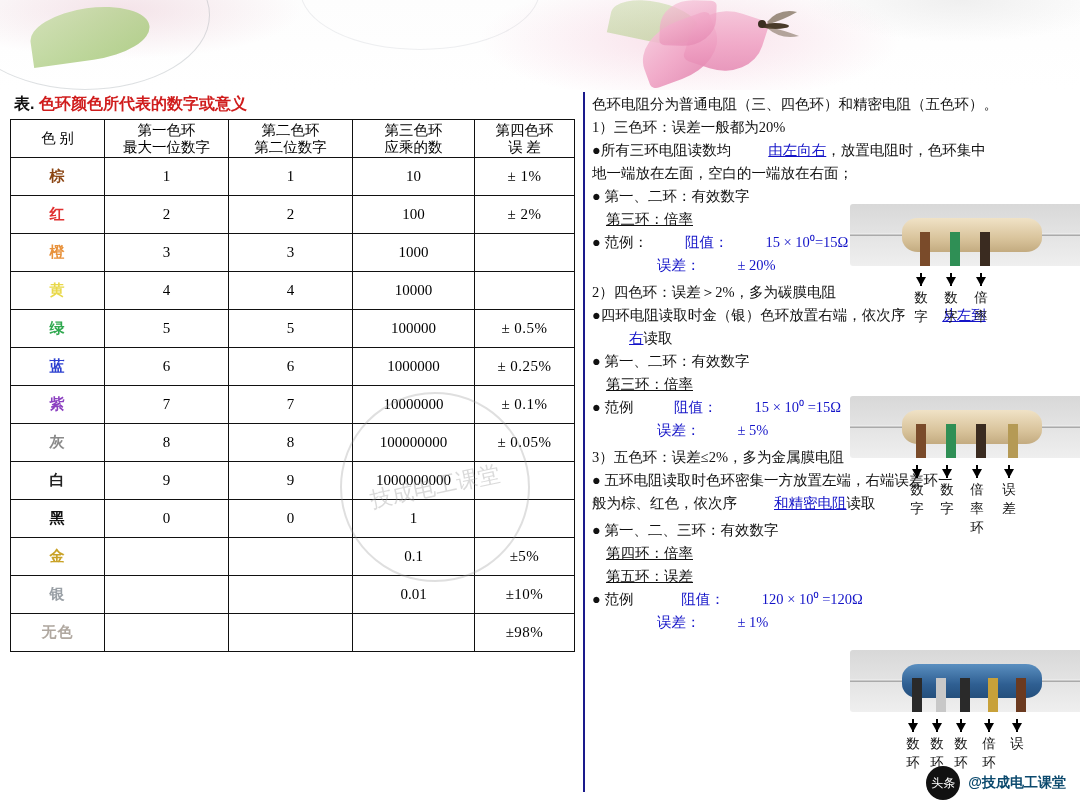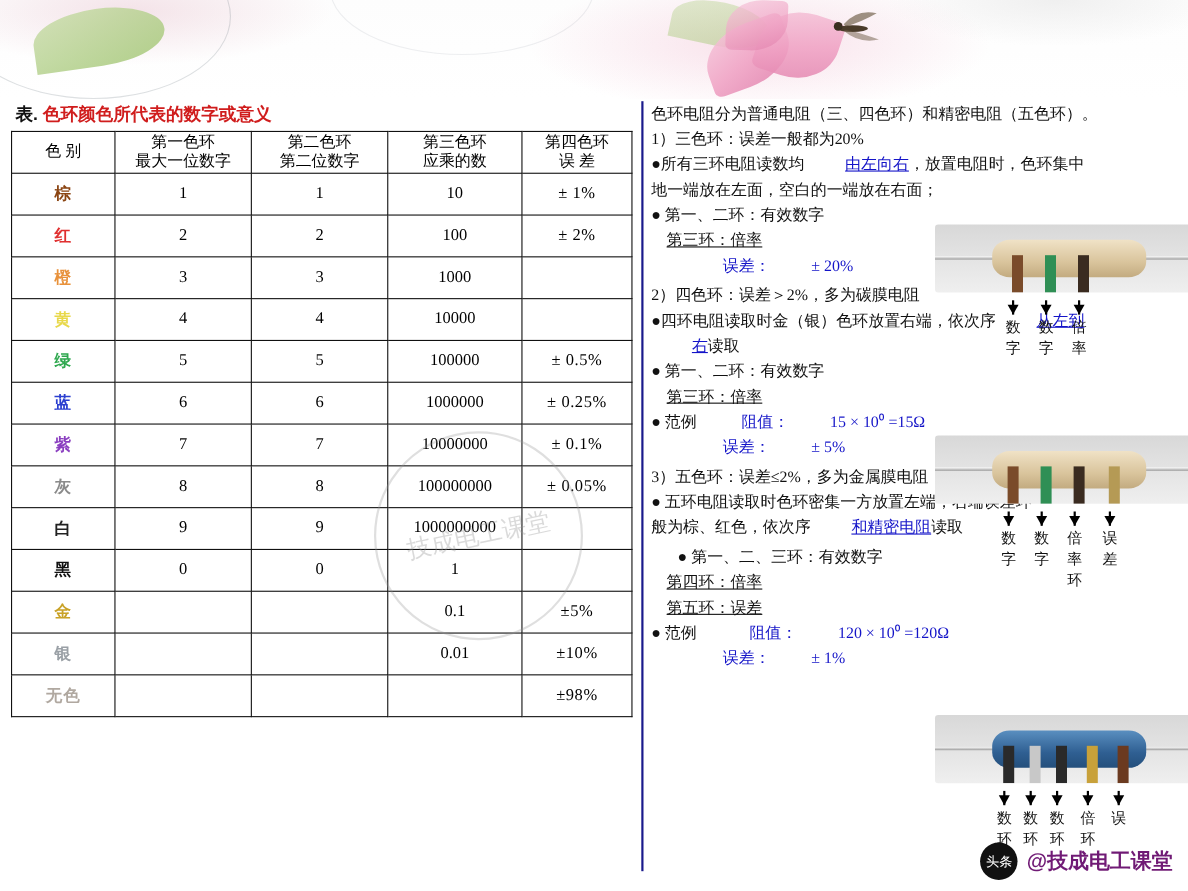--- a/index.html
+++ b/index.html
@@ -142,21 +142,21 @@
   }
   #brand-logo {
     width:34px; height:34px; border-radius:50%;
     background:#111; color:#fff; font-size:12px;
     font-family:"Liberation Sans", sans-serif;
     display:flex; align-items:center; justify-content:center; line-height:1.05;
     text-align:center;
   }
   #brand-text {
     font-family:"Liberation Sans", sans-serif;
-    font-size:19px; color:#701a75; font-weight:bold;
+    font-size:14px; color:#0c4a6e; font-weight:bold;
   }
 </style>
 </head>
 <body>
 
 <div id="header-band">
   <div class="ink" style="left:-40px;top:-60px;width:250px;height:150px;"></div>
   <div class="leaf" style="left:30px;top:8px;width:120px;height:52px;transform:rotate(-8deg);"></div>
   <div class="leaf" style="left:610px;top:2px;width:90px;height:40px;transform:rotate(12deg);opacity:.5;"></div>
   <div class="lotus" style="left:640px;top:22px;width:80px;height:56px;transform:rotate(-20deg);"></div>
@@ -312,20 +312,23 @@
 
   <p>色环电阻分为普通电阻（三、四色环）和精密电阻（五色环）。</p>
 
   <p>1）三色环：误差一般都为20%</p>
   <p>
     <span>●所有三环电阻读数均</span><span class="blue uline">由左向右</span><span>，放置电阻时，色环集中</span>
   </p>
   <p>地一端放在左面，空白的一端放在右面；</p>
   <p>● 第一、二环：有效数字</p>
   <p class="indent1">第三环：倍率</p>
+  <p>
+    <span>● 范例：</span><span class="blue">阻值：</span><span class="blue">15 × 10⁰=15Ω</span>
+  </p>
   <p class="indent2">
     <span class="blue">误差：</span><span class="blue">± 20%</span>
   </p>
 
   <div class="resistor-wrap" style="position:absolute; left:258px; top:108px; width:250px;">
     <div class="res-photo">
       <div class="lead l"></div>
       <div class="lead r"></div>
       <div class="res-body">
         <div class="band" style="left:18px;background:#7a4b2a;"></div>
@@ -412,21 +415,21 @@
     <div class="lbl-row">
       <span class="lbl" style="left:112px;">环</span>
     </div>
   </div>
 
   <p style="margin-top:6px;">3）五色环：误差≤2%，多为金属膜电阻</p>
   <p>● 五环电阻读取时色环密集一方放置左端，右端误差环一</p>
   <p>
     <span>般为棕、红色，依次序</span><span class="blue uline">和精密电阻</span><span>读取</span>
   </p>
-  <p style="margin-top:6px;margin-left:24px;">● 第一、二、三环：有效数字</p>
+  <p style="margin-top:6px;">● 第一、二、三环：有效数字</p>
   <p class="indent1">第四环：倍率</p>
   <p class="indent1">第五环：误差</p>
   <p>
     <span>● 范例</span>&nbsp;&nbsp;&nbsp;<span class="blue">阻值：</span><span class="blue">120 × 10⁰ =120Ω</span>
   </p>
   <p class="indent2">
     <span class="blue">误差：</span><span class="blue">± 1%</span>
   </p>
 
   <div class="resistor-wrap" style="position:absolute; left:258px; top:554px; width:250px;">

